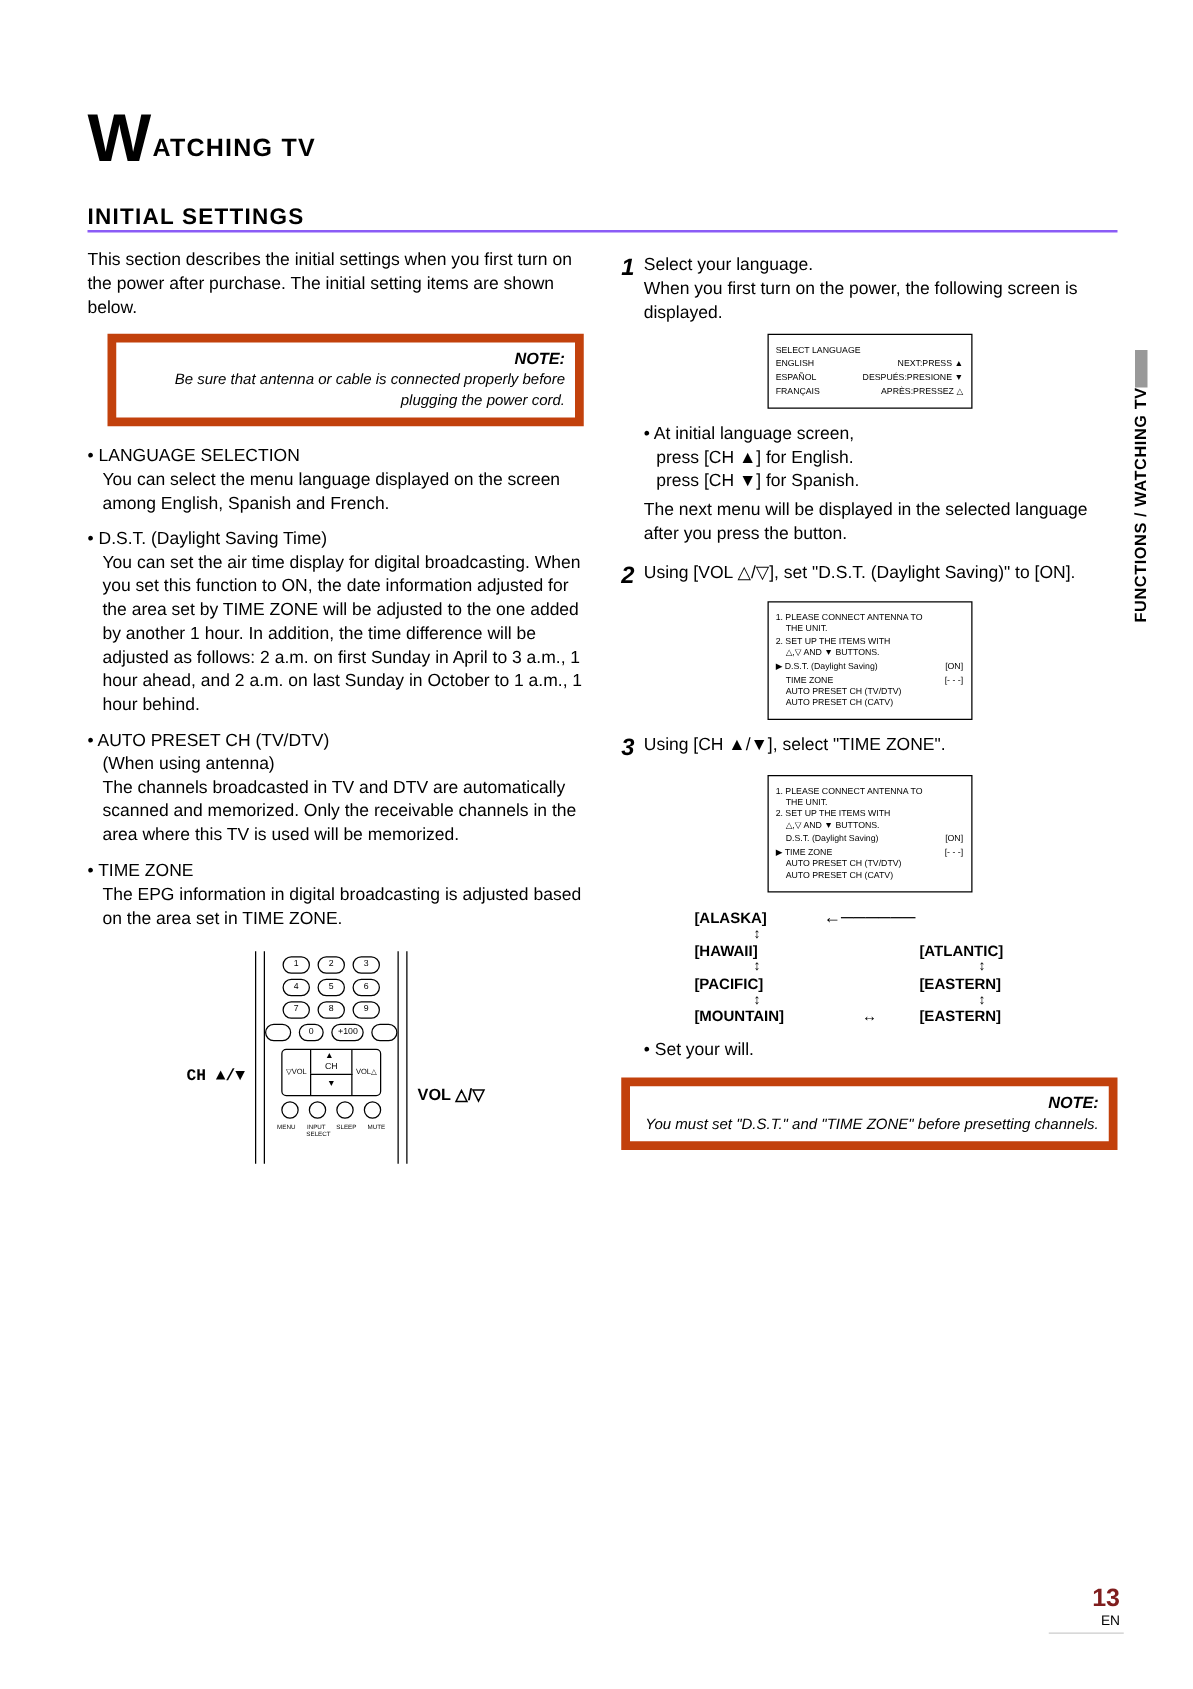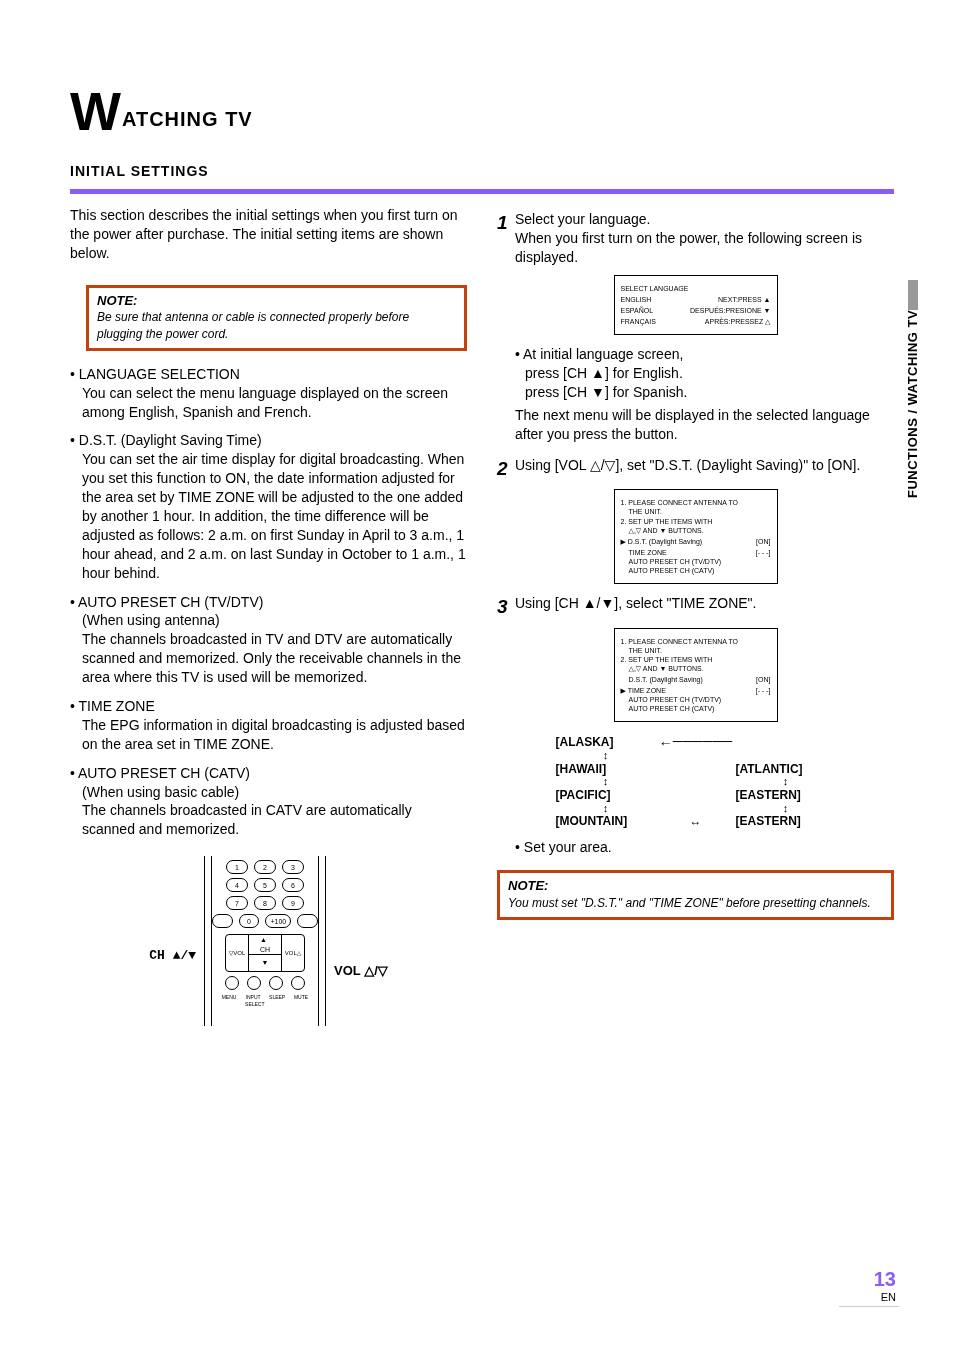--- a/index.html
+++ b/index.html
@@ -22,44 +22,45 @@
     letter-spacing: 1px;
     margin-bottom: 30px;
   }
   .chapter-title .big {
     font-size: 54px;
     font-weight: bold;
     vertical-align: -4px;
     line-height: 0.8;
   }
   .section-title {
-    font-size: 14px;
+    font-size: 18px;
     font-weight: bold;
     letter-spacing: 1px;
-    border-bottom: 5px solid #8b5cf6;
-    padding-bottom: 10px;
+    border-bottom: 2px solid #8b5cf6;
+    padding-bottom: 0;
     margin-bottom: 12px;
   }
   .columns {
     display: flex;
     gap: 30px;
   }
   .col {
     flex: 1;
     font-size: 14px;
     line-height: 1.35;
   }
   .intro {
-    margin-bottom: 22px;
+    margin-bottom: 12px;
   }
   .note-box {
-    border: 3px solid #c2410c;
+    border: 7px solid #c2410c;
     padding: 4px 8px 6px 8px;
     margin: 8px 0 14px 16px;
     font-size: 12px;
+    text-align: right;
   }
   .note-box .note-label {
     font-weight: bold;
     font-style: italic;
     font-size: 13px;
   }
   .note-box .note-text {
     font-style: italic;
   }
   .item {
@@ -188,21 +189,21 @@
     height:220px;
     text-align:right;
   }
   .pagenum {
     position:absolute;
     right:58px; bottom:48px;
     text-align:right;
     font-size:11px;
   }
   .pagenum .num {
-    font-size:20px; font-weight:bold; color:#8b5cf6;
+    font-size:20px; font-weight:bold; color:#7f1d1d;
   }
   .dash-line { border-bottom:1px solid #ccc; position:absolute; right:55px; bottom:44px; width:60px;}
 </style>
 </head>
 <body>
 
 <div class="page">
   <div class="chapter-title">
     <span class="big">W</span><span>ATCHING TV</span>
   </div>
@@ -233,25 +234,20 @@
         <span class="item-title">• AUTO PRESET CH (TV/DTV)</span>
         <span class="item-sub">(When using antenna)</span>
         <div class="item-text">The channels broadcasted in TV and DTV are automatically scanned and memorized. Only the receivable channels in the area where this TV is used will be memorized.</div>
       </div>
 
       <div class="item">
         <span class="item-title">• TIME ZONE</span>
         <div class="item-text">The EPG information in digital broadcasting is adjusted based on the area set in TIME ZONE.</div>
       </div>
 
-      <div class="item">
-        <span class="item-title">• AUTO PRESET CH (CATV)</span>
-        <span class="item-sub">(When using basic cable)</span>
-        <div class="item-text">The channels broadcasted in CATV are automatically scanned and memorized.</div>
-      </div>
 
       <div class="remote-row">
         <div class="remote-label-left">CH ▲/▼</div>
         <div class="remote">
           <div class="remote-inner">
             <div class="keypad-row">
                 <div class="btn-oval">1</div>
                 <div class="btn-oval">2</div>
                 <div class="btn-oval">3</div>
               </div>
@@ -406,21 +402,21 @@
             <div></div>
             <div class="cycle-cell cycle-arrow-v">↕</div>
           </div>
         <div class="cycle-row">
           <div class="cycle-cell">[MOUNTAIN]</div>
           <div>↔</div>
           <div class="cycle-cell">[EASTERN]</div>
         </div>
       </div>
 
-      <div class="step-indent">• Set your area.</div>
+      <div class="step-indent">• Set your will.</div>
 
       <div class="note-box" style="margin-left:0; margin-top:14px">
         <div class="note-label">NOTE:</div>
         <div class="note-text">You must set "D.S.T." and "TIME ZONE" before presetting channels.</div>
       </div>
 
     </div>
   </div>
 </div>
 

